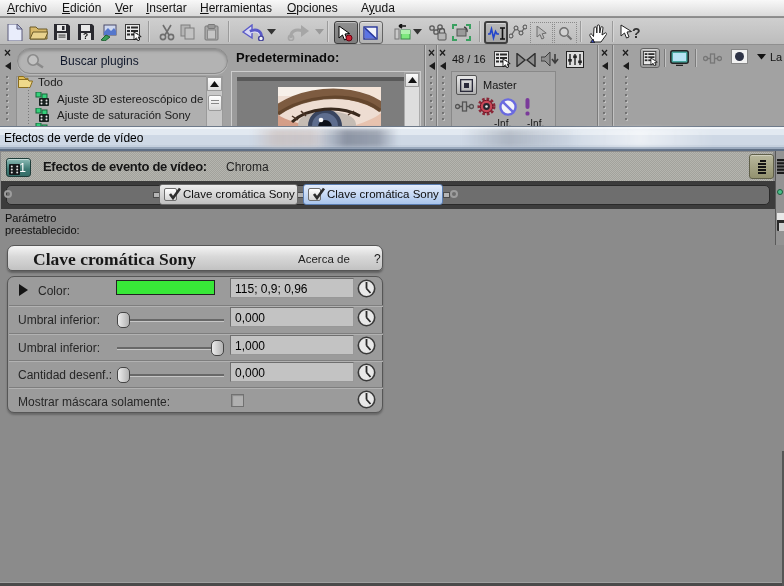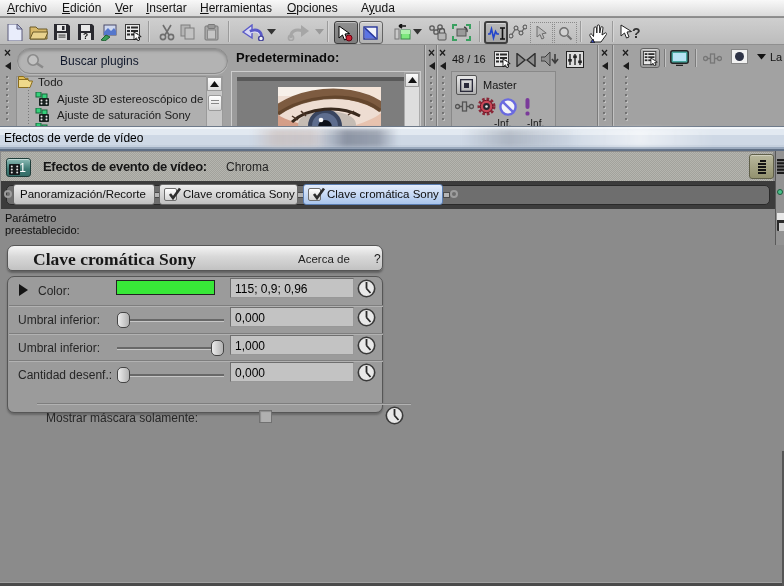--- a/index.html
+++ b/index.html
@@ -588,21 +588,20 @@
         <rect x="2" y="10" width="6" height="8" fill="#d0d0d0"></rect>
       </svg>
   </div>
 
   <div id="chain">
     <div id="groove"></div>
     <div style="position:absolute;left:152px;top:11px;width:8px;height:6px;background:#b5b5b5;border:1px solid #4a4a4a;"></div>
     <div style="position:absolute;left:295px;top:11px;width:9px;height:6px;background:#b5b5b5;border:1px solid #4a4a4a;"></div>
     <div style="position:absolute;left:442px;top:11px;width:7px;height:6px;background:#b5b5b5;border:1px solid #4a4a4a;"></div>
     <div class="conn" style="left:3px; top:9px;"></div>
-    <div class="cbtn" style="left:12px; width:142px; padding:3px 0 0 6px;">Panoramización/Recorte</div>
     <div class="cbtn" style="left:158px; width:139px;">
         <span class="cbx">
           <svg width="14" height="14" style="position:absolute;left:3px;top:-2px" viewBox="0 0 14 14">
             <path d="M2 7 L5 11 L12 1.5" fill="none" stroke="#2e2e2e" stroke-width="2.6"></path>
           </svg>
         </span>
         <span style="position:absolute;left:23px;top:3px;">Clave cromática Sony</span>
       </div>
     <div class="cbtn sel" style="left:302px; width:140px;">
         <span class="cbx">
@@ -662,21 +661,21 @@
       <span class="plab">Cantidad desenf.:</span>
       <div class="slider">
           <div class="thumb" style="left:0;"></div>
         </div>
       <div class="pfield">0,000</div>
       <svg class="clock" viewBox="0 0 19 19">
           <circle cx="9.5" cy="9.5" r="8.2" fill="#e8e8e8" stroke="#3a3a3a" stroke-width="1.6"></circle>
           <path d="M9.5 9.5 L9.5 3 M9.5 9.5 L13.5 14" stroke="#2a2a2a" stroke-width="1.8" fill="none"></path>
         </svg>
     </div>
-    <div class="prow sep" style="top:126px;margin-left:28px;">
+    <div class="prow sep" style="top:110px;">
       <span class="plab">Mostrar máscara solamente:</span>
       <div id="mcheck"></div>
       <svg class="clock" viewBox="0 0 19 19">
           <circle cx="9.5" cy="9.5" r="8.2" fill="#e8e8e8" stroke="#3a3a3a" stroke-width="1.6"></circle>
           <path d="M9.5 9.5 L9.5 3 M9.5 9.5 L13.5 14" stroke="#2a2a2a" stroke-width="1.8" fill="none"></path>
         </svg>
     </div>
   </div>
 
   <div id="botborder"></div>

